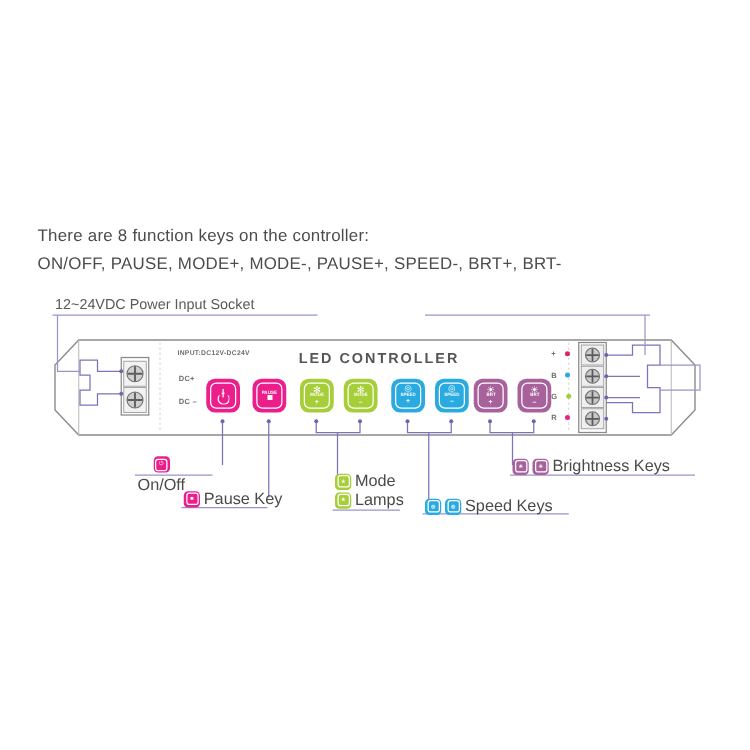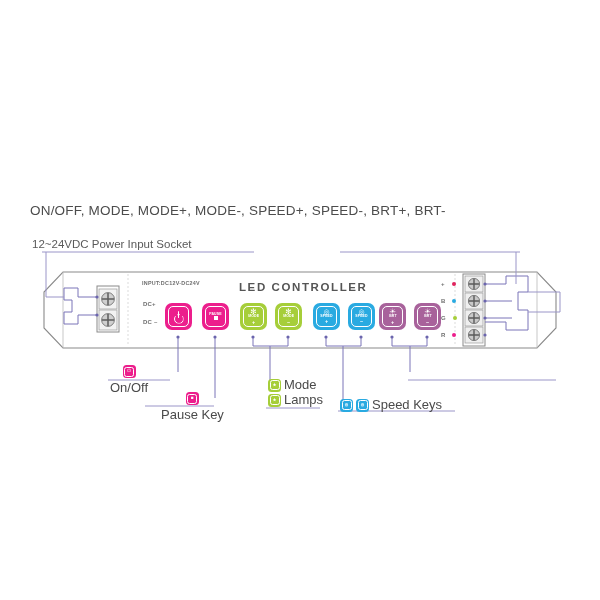--- a/index.html
+++ b/index.html
@@ -26,21 +26,21 @@
   .intro.l1{top:181px;}
   .intro.l2{top:203px;}
 
   
   .top-caption{
     position:absolute;
     font-size:11.5px;
     color:#5a5a5a;
     white-space:nowrap;
   }
-  .top-caption.left{left:32px;top:238px;}
+  .top-caption.left{left:44px;top:238px;}
   .top-caption.right{left:342px;top:238px;}
 
   .input-label{
     position:absolute;left:142px;top:280px;
     font-size:5.4px;font-weight:bold;color:#6e6e6e;
     letter-spacing:0.25px;white-space:nowrap;
   }
   .brand{
     position:absolute;left:239px;top:281px;
     font-size:11.5px;font-weight:bold;color:#555;
@@ -136,21 +136,22 @@
   .mini .ms{color:#fff;font-size:4px;font-weight:bold;line-height:1;}
   .stacked{display:flex;flex-direction:column;gap:2px;}
   .pairrow{display:flex;gap:3px;align-items:center;}
   .twocol-label{display:flex;flex-direction:column;line-height:1.15;}
 </style>
 </head>
 <body>
 
 <div id="diagram">
 
-  <div class="intro l2">ON/OFF, MODE, MODE+, MODE-, SPEED+, SPEED-, BRT+, BRT-</div>
+  <div class="intro l1">There are 8 function keys on the controller:</div>
+  <div class="intro l2">ON/OFF, PAUSE, MODE+, MODE-, PAUSE+, SPEED-, BRT+, BRT-</div>
 
   <svg width="600" height="600" style="position:absolute;left:0;top:0;">
 
     <g stroke="#9a95c8" stroke-width="1" fill="none">
       <path d="M42,252 L254,252"></path>
       <path d="M46,252 L46,268"></path>
       <path d="M340,252 L520,252"></path>
       <path d="M516,252 L516,268"></path>
     </g>
 
@@ -323,21 +324,21 @@
 
   <div class="callout" style="left:110px;top:365px;flex-direction:column;">
     <span class="mini" id="m0" style="background: rgb(236, 30, 140);">
         <span class="mi">
           <span class="mg">⏻</span>
         </span>
       </span>
     <span class="cap">On/Off</span>
   </div>
 
-  <div class="callout" style="left:161px;top:392px;flex-direction:column;">
+  <div class="callout" style="left:147px;top:392px;">
     <span class="mini" id="m1" style="background: rgb(236, 30, 140);">
         <span class="mi">
           <span class="mg">■</span>
         </span>
       </span>
     <span class="cap">Pause Key</span>
   </div>
 
   <div class="callout" style="left:268px;top:378px;align-items:center;">
     <span class="stacked">
@@ -367,14 +368,29 @@
         </span>
       <span class="mini" id="m5" style="background: rgb(41, 170, 225);">
           <span class="mi">
             <span class="ms">◎</span>
           </span>
         </span>
     </span>
     <span class="cap">Speed Keys</span>
   </div>
 
+  <div class="callout" style="left:410px;top:366px;">
+    <span class="pairrow">
+      <span class="mini" id="m6" style="background: rgb(168, 98, 155);">
+          <span class="mi">
+            <span class="ms">☀</span>
+          </span>
+        </span>
+      <span class="mini" id="m7" style="background: rgb(168, 98, 155);">
+          <span class="mi">
+            <span class="ms">☀</span>
+          </span>
+        </span>
+    </span>
+    <span class="cap">Brightness Keys</span>
+  </div>
 
 </div>
 
 </body></html>

